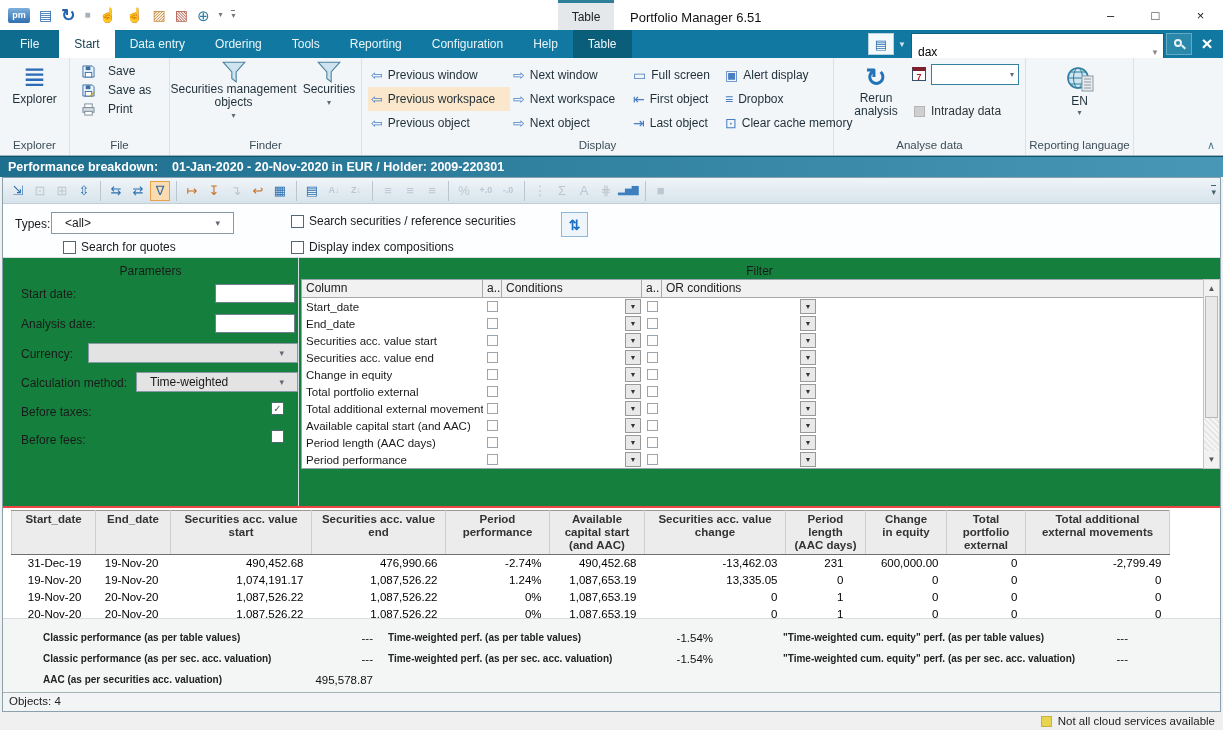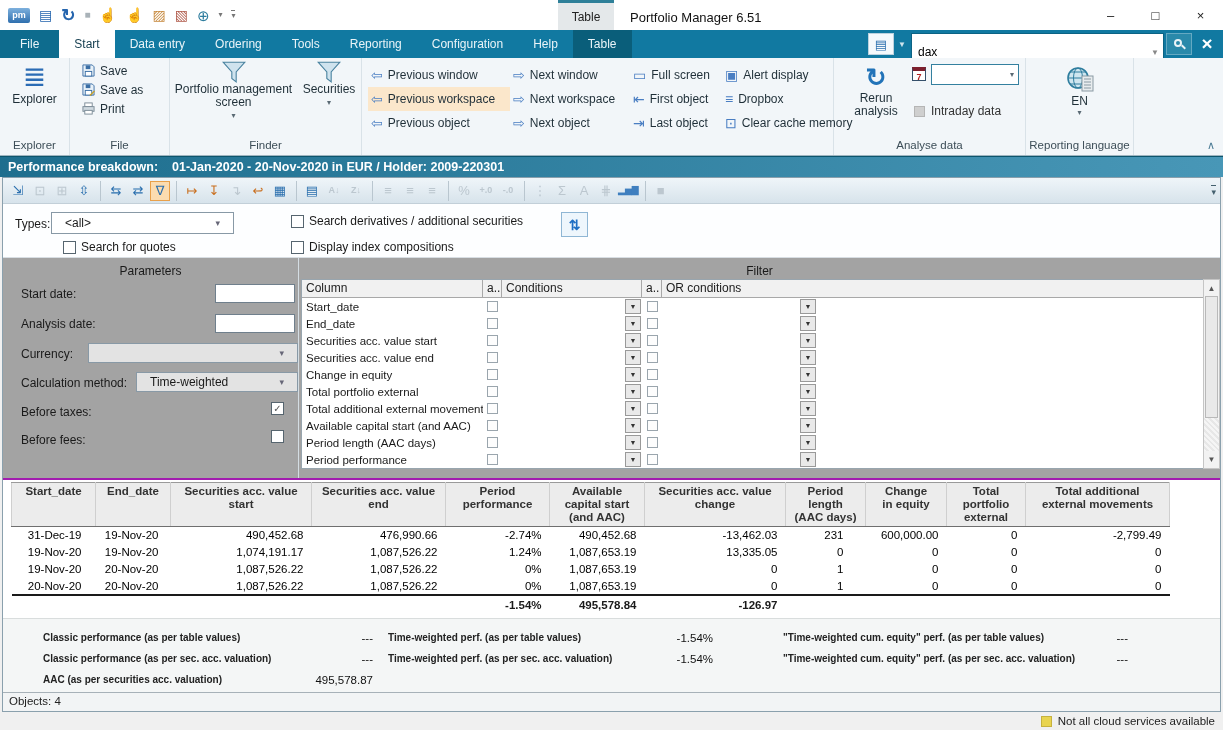--- a/index.html
+++ b/index.html
@@ -43,21 +43,21 @@
   .ribbon{position:relative;height:98px;background:#f2f6f9;border-bottom:1px solid #9fb5c0;display:flex}
   .rgroup{display:flex;flex-direction:column;border-right:1px solid #d9e2e8}
   .gbody{flex:1;position:relative}
   .glabel{height:16px;text-align:center;color:#3d4e58;font-size:11.5px}
   .bigitem{display:flex;flex-direction:column;align-items:center;justify-content:flex-start;padding-top:4px;height:100%;color:#1f2f38}
   .bigicon{font-size:28px;line-height:30px;color:#2b6cb5}
   .dd8{font-size:8px;color:#5a6a74}
   .g-explorer{width:70px}
   .g-file{width:100px}
   .fileitems{padding:6px 0 0 12px;display:flex;flex-direction:column;gap:5px}
-  .fitem{display:flex;align-items:flex-start;gap:5px;color:#1f2f38}
+  .fitem{display:flex;align-items:center;gap:13px;color:#1f2f38}
   .g-finder{width:192px}
   .finderitems{display:flex;height:100%}
   .finditem{flex:1;display:flex;flex-direction:column;align-items:center;padding-top:3px;text-align:center;color:#1f2f38;line-height:13px}
   .g-display{width:472px}
   .dgrid{display:grid;grid-template-columns:142px 120px 92px 148px;grid-auto-rows:24px;padding:5px 0 0 6px}
   .ditem{display:flex;align-items:center;gap:5px;padding:0 3px;color:#1f2f38;white-space:nowrap}
   .ditem.hl{background:#fbe7cb}
   .dicon{color:#4a7ec2;font-size:14px}
   .g-analyse{width:192px}
   .anleft{position:absolute;left:10px;top:4px;width:64px;text-align:center;color:#1f2f38;line-height:13px}
@@ -87,21 +87,21 @@
 
   .types{position:relative;height:54px;background:#fdfeff;border-bottom:1px solid #d8dee3}
   .lbl{position:absolute;color:#1a1a1a}
   .combo{position:absolute;background:#fff;border:1px solid #8899a6;display:flex;align-items:center;justify-content:space-between;padding:0 13px;height:22px}
   .combo .dd{color:#667;font-size:9px}
   .combo.gray{background:#e3e3e3;height:20px}
   .cb{width:13px;height:13px;background:#fff;border:1px solid #56656f;display:inline-flex;align-items:center;justify-content:center;font-size:10px;color:#555}
   .cbrow{position:absolute;display:flex;align-items:center;gap:5px}
   .refreshbtn{position:absolute;left:558px;top:8px;width:27px;height:25px;background:#eef6fc;border:1px solid #8fb6d4;display:flex;align-items:center;justify-content:center;color:#1f6fc4;font-weight:bold;font-size:14px}
 
-  .mid{position:relative;height:222px;background:#a3a3a3;border-bottom:2px solid #a21caf}
+  .mid{position:relative;height:250px;background:#15803d;border-bottom:2px solid #ef4444}
   .params{position:absolute;left:0;top:0;width:296px;height:100%;border-right:1px solid #d4dde3}
   .ptitle{text-align:center;padding-top:6px;color:#1a1a1a}
   .inputbox{position:absolute;background:#fff;border:1px solid #6f7f8c;height:19px;width:80px}
   .filterzone{position:absolute;left:296px;right:0;top:0;bottom:0}
   .ftitle{text-align:center;padding-top:6px}
   .fgrid{position:absolute;left:2px;top:21px;width:906px;height:190px;background:#fff;border:1px solid #98a5ae;overflow:hidden}
   .fg-head{display:grid;grid-template-columns:181px 19px 140px 20px 1fr;height:18px;background:#f1f1f1;border-bottom:1px solid #a8a8a8;color:#222}
   .fg-head div{border-right:1px solid #a8a8a8;padding:1px 4px;overflow:hidden;white-space:nowrap}
   .fg-head div:last-child{border-right:0}
   .fg-row{display:grid;grid-template-columns:181px 19px 140px 20px 1fr;height:17px;align-items:center}
@@ -239,21 +239,21 @@
       <div class="glabel">File</div>
     </div>
 
     <div class="rgroup g-finder">
       <div class="gbody">
           <div class="finderitems">
         <div class="finditem">
           <svg width="24" height="22" viewBox="0 0 22 20">
                 <path d="M1 1h20l-8 9v9l-4-3v-6z" fill="#cfe3ee" stroke="#49829f"></path>
               </svg>
-          <span>Portfolio management screen</span>
+          <span>Securities management objects</span>
           <span class="dd8">▾</span>
         </div>
         <div class="finditem" style="flex:0 0 64px">
           <svg width="24" height="22" viewBox="0 0 22 20">
                 <path d="M1 1h20l-8 9v9l-4-3v-6z" fill="#cfe3ee" stroke="#49829f"></path>
               </svg>
           <span>Securities</span>
           <span class="dd8">▾</span>
         </div>
       </div>
@@ -307,20 +307,21 @@
             <div class="ditem">
               <span class="dicon">⇥</span>
               <span>Last object</span>
             </div>
             <div class="ditem">
               <span class="dicon">⊡</span>
               <span>Clear cache memory</span>
             </div>
       </div>
         </div>
+      <div class="glabel">Display</div>
     </div>
 
     <div class="rgroup g-analyse">
       <div class="gbody">
         <div class="anleft">
           <div class="bigicon">↻</div>
           <span>Rerun analysis</span>
         </div>
         <span class="cal">7</span>
         <div class="ancombo">
@@ -397,21 +398,21 @@
       <div class="combo" style="left:48px;top:8px;width:183px">
         <span>&lt;all&gt;</span>
           <span class="dd">▾</span>
       </div>
       <div class="cbrow" style="left:60px;top:36px">
         <span class="cb"></span>
           <span>Search for quotes</span>
       </div>
       <div class="cbrow" style="left:288px;top:10px">
         <span class="cb"></span>
-          <span>Search derivatives / additional securities</span>
+          <span>Search securities / reference securities</span>
       </div>
       <div class="cbrow" style="left:288px;top:36px">
         <span class="cb"></span>
           <span>Display index compositions</span>
       </div>
       <div class="refreshbtn">⇅</div>
     </div>
 
     <div class="mid">
       <div class="params">

